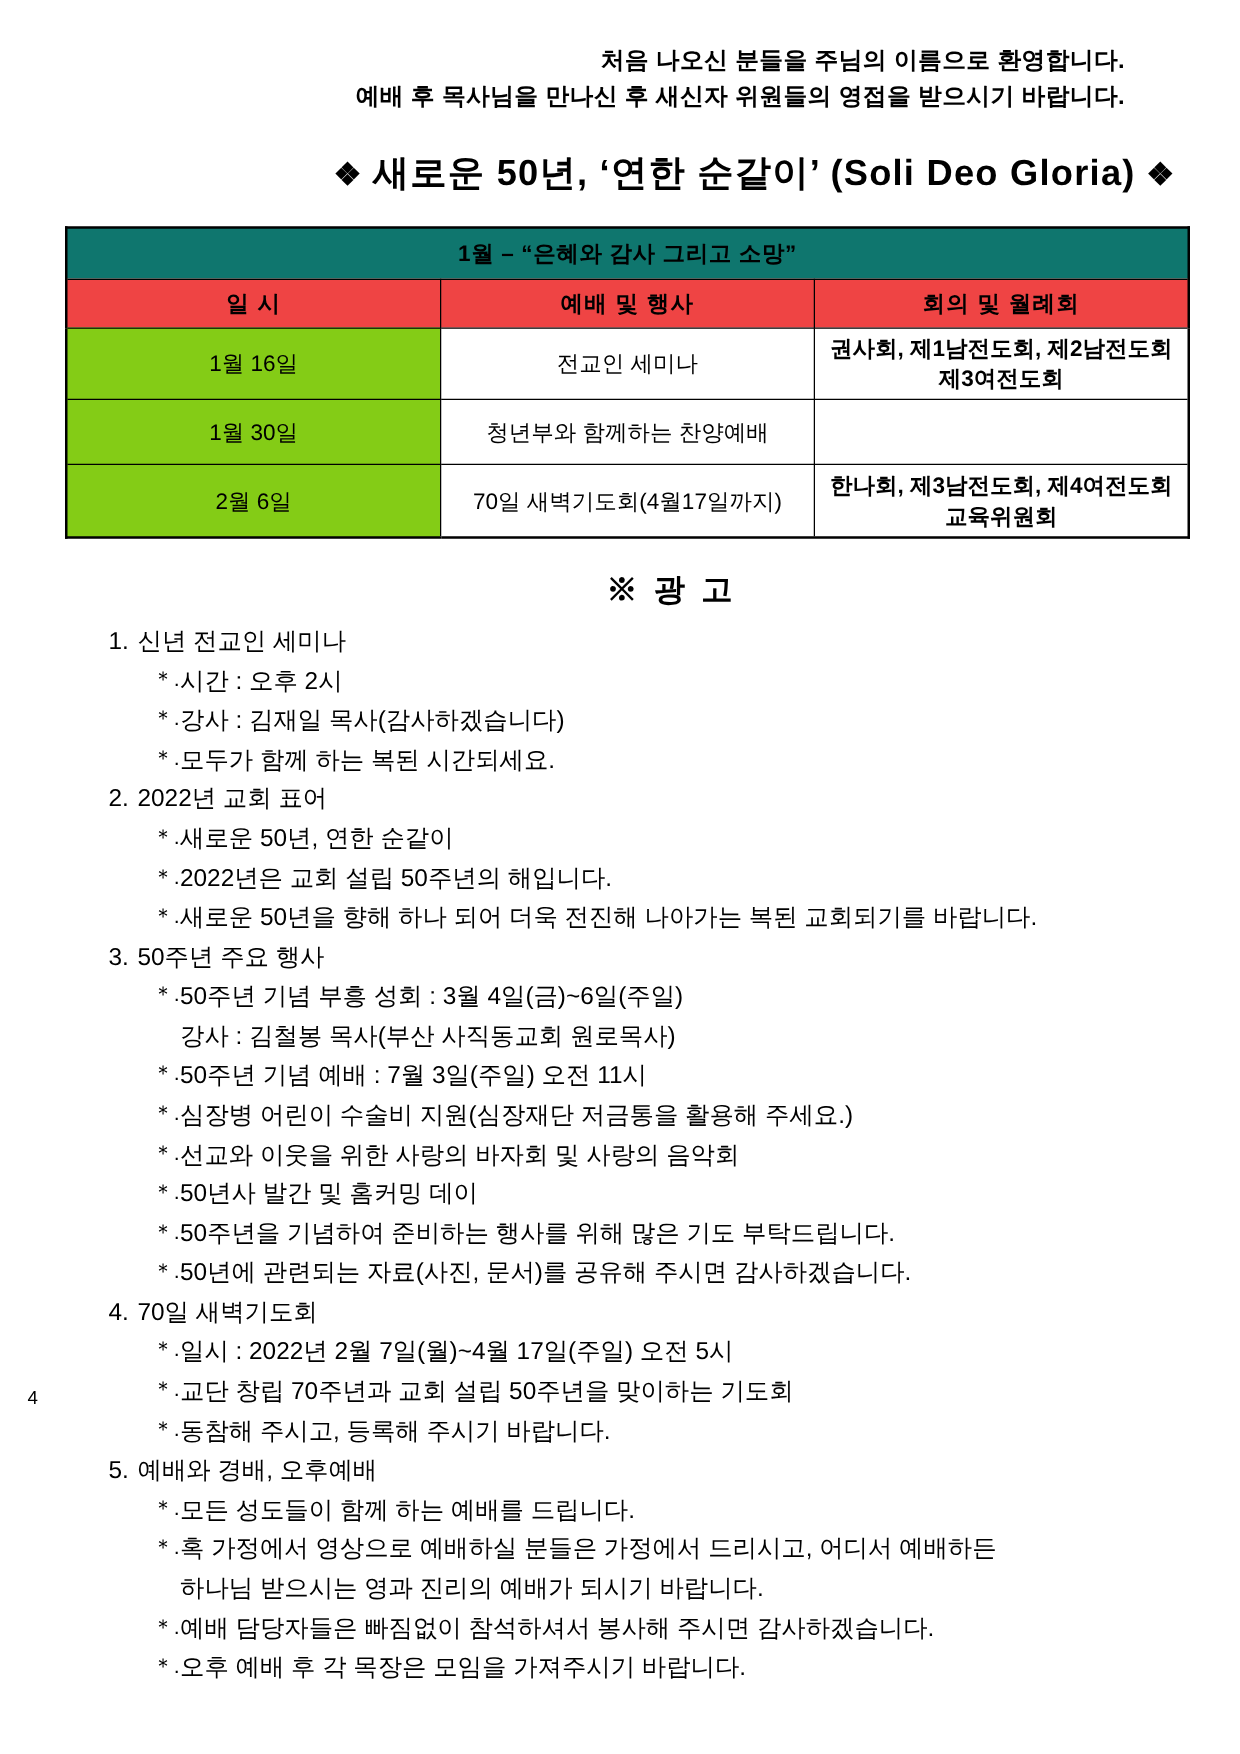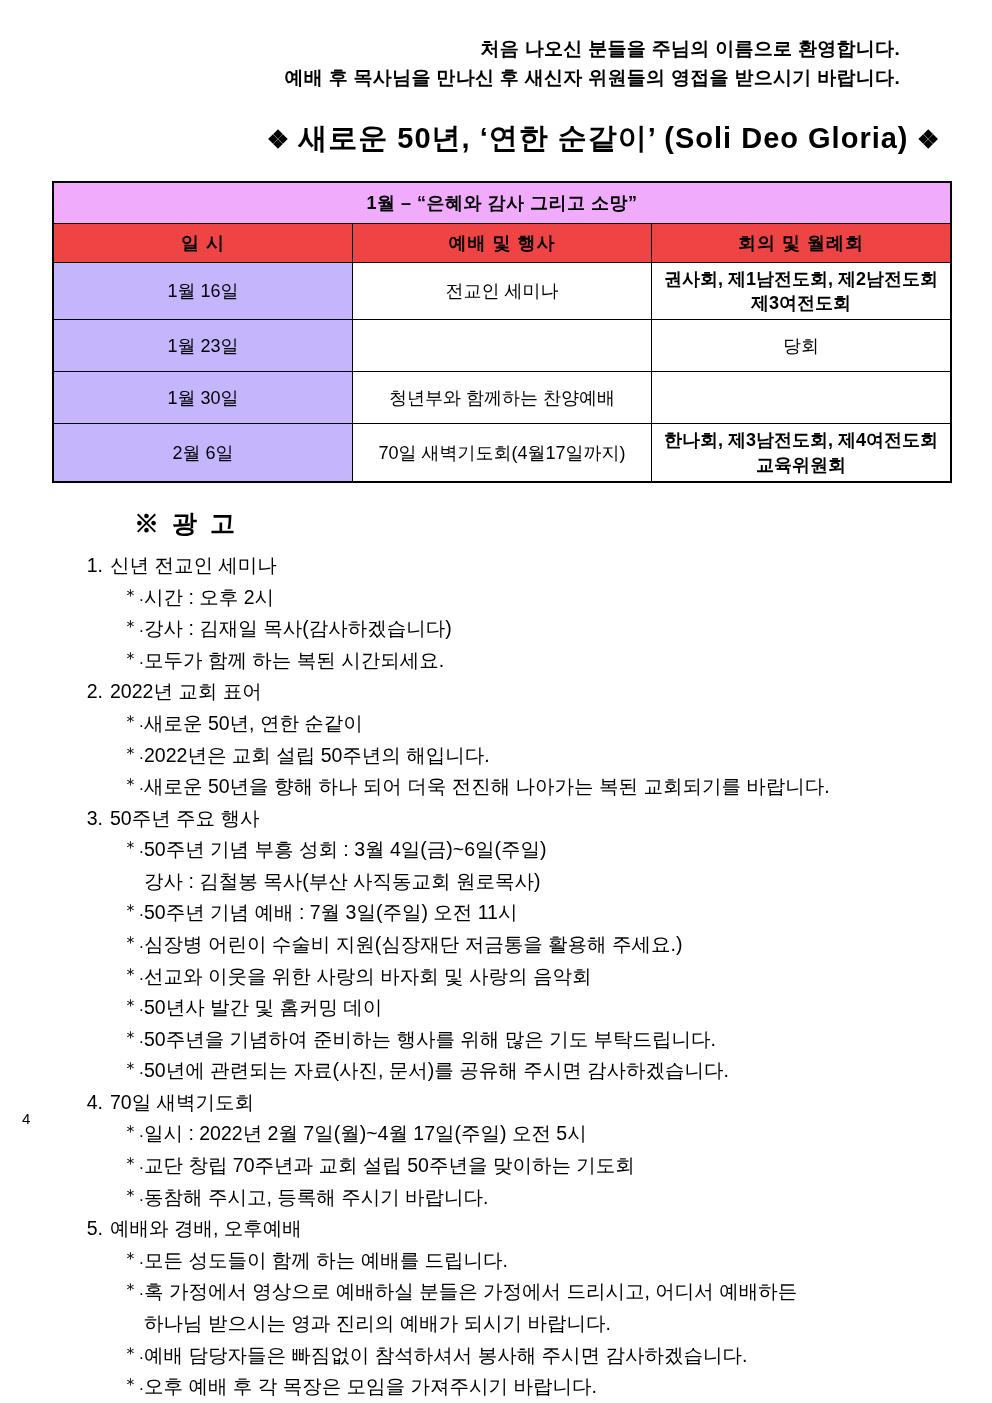--- a/index.html
+++ b/index.html
@@ -56,51 +56,52 @@
     table-layout: fixed;
   }
   table.schedule td, table.schedule th {
     border: 1px solid #000000;
     text-align: center;
     vertical-align: middle;
     font-size: 18px;
     padding: 4px 2px;
   }
   .tbl-title {
-    background: #f0abfc;
+    background: #0f766e;
     font-weight: bold;
     font-size: 21px;
     letter-spacing: 0.5px;
     height: 32px;
   }
   .tbl-head td {
     background: #ef4444;
     font-weight: bold;
     font-size: 19px;
     height: 30px;
     letter-spacing: 1px;
   }
   .col-date { width: 190px; }
   .col-event { width: 400px; }
   .col-meet { width: 310px; }
   .row-cell { height: 52px; }
-  .cell-date { background: #c4b5fd; font-size: 18px; }
+  .cell-date { background: #84cc16; font-size: 18px; }
   .two-line { line-height: 1.35; font-weight: bold; }
   table.schedule tr:first-child td { border-top-width: 2px; }
   table.schedule tr:last-child td { border-bottom-width: 2px; }
   table.schedule td:first-child { border-left-width: 2px; }
   table.schedule td:last-child { border-right-width: 2px; }
 
   
   .ann-title {
     margin-top: 24px;
     margin-left: 82px;
     font-size: 25px;
     font-weight: bold;
     letter-spacing: 3px;
+    text-align: center;
   }
   .ann-list {
     margin-top: 10px;
     margin-left: 28px;
     font-size: 19.5px;
     line-height: 1.62;
   }
   .num-item {
     display: flex;
     align-items: flex-start;
@@ -164,25 +165,20 @@
     </tr>
     <tr class="row-cell">
       <td class="cell-date">1월 16일</td>
       <td>전교인 세미나</td>
       <td class="two-line">
         <div>권사회, 제1남전도회, 제2남전도회</div>
         <div>제3여전도회</div>
       </td>
     </tr>
     <tr class="row-cell">
-      <td class="cell-date">1월 23일</td>
-      <td></td>
-      <td>당회</td>
-    </tr>
-    <tr class="row-cell">
       <td class="cell-date">1월 30일</td>
       <td>청년부와 함께하는 찬양예배</td>
       <td></td>
     </tr>
     <tr class="row-cell">
       <td class="cell-date">2월  6일</td>
       <td>70일 새벽기도회(4월17일까지)</td>
       <td class="two-line">
         <div>한나회, 제3남전도회, 제4여전도회</div>
         <div>교육위원회</div>

